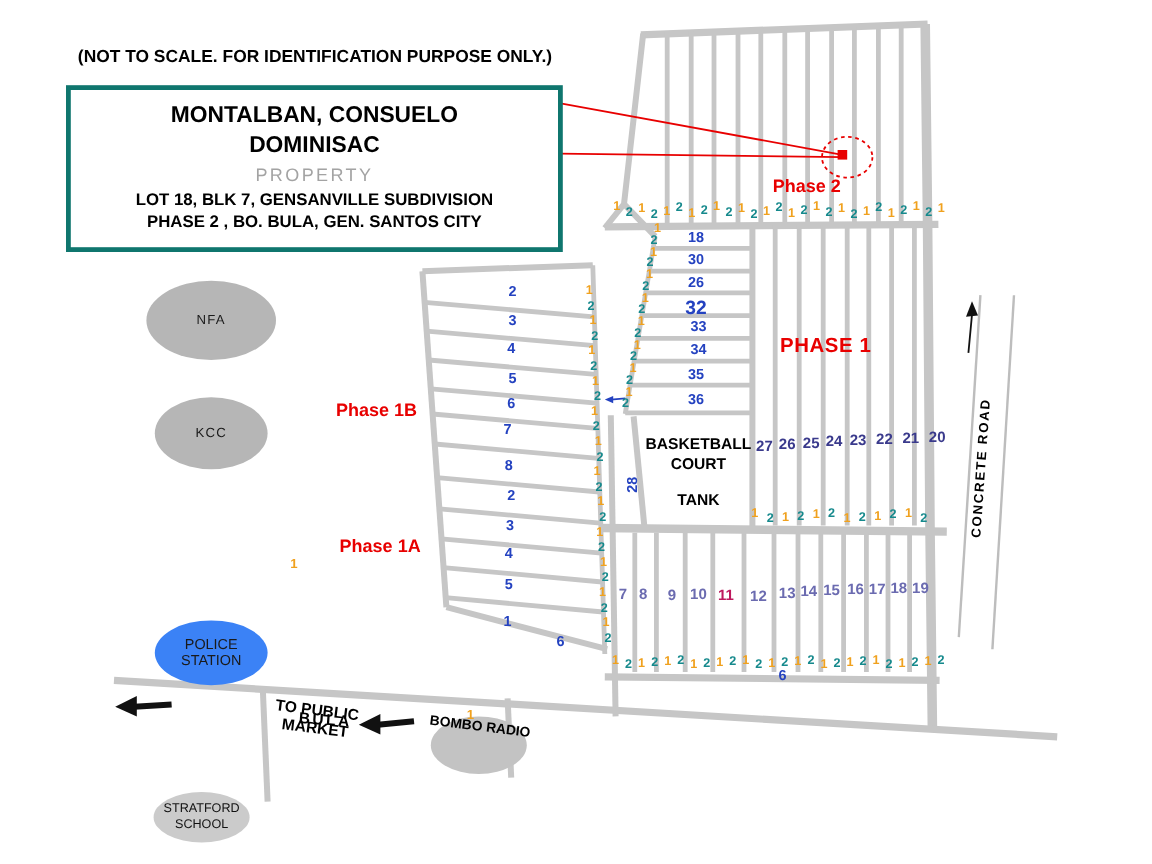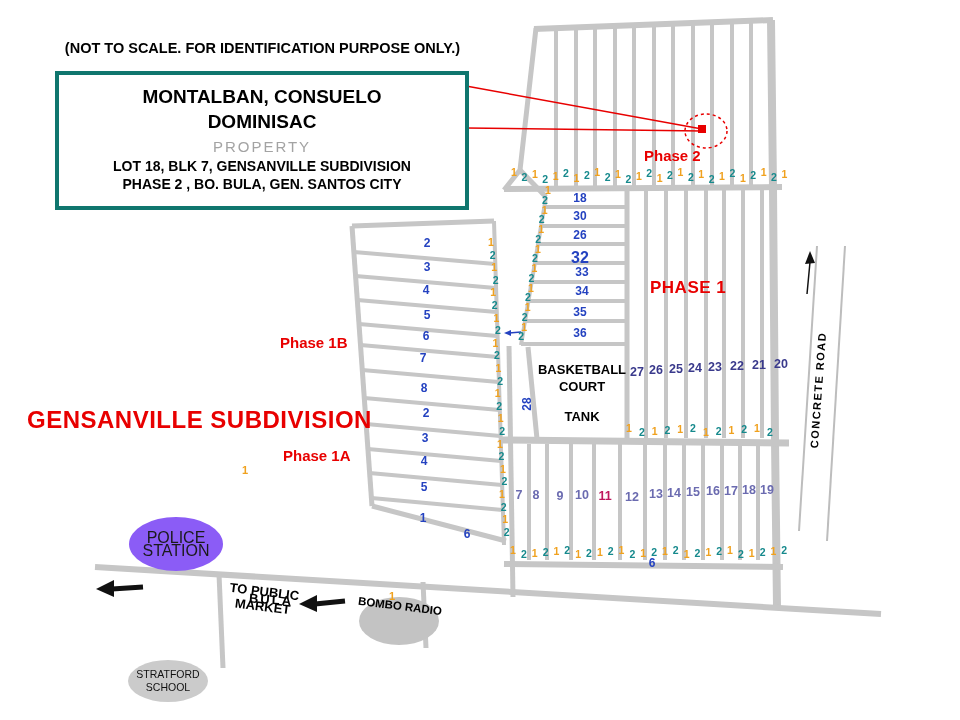--- a/index.html
+++ b/index.html
@@ -27,21 +27,21 @@
   .lbl-concrete{left:818px;top:390px;transform:translate(-50%,-50%) rotate(-86deg);
                 font-size:11px;font-weight:bold;letter-spacing:1.5px;}
   .lbl-market{left:196px;top:584px;width:135px;text-align:center;font-size:13px;font-weight:bold;
               line-height:15px;transform:rotate(7deg);}
   .lbl-bula{left:249px;top:592px;font-size:13px;font-weight:bold;letter-spacing:2px;transform:rotate(4deg);}
   .lbl-bombo{left:351px;top:600px;width:98px;text-align:center;font-size:11.5px;font-weight:bold;transform:rotate(7deg);}
   .ell{position:absolute;border-radius:50%;display:flex;flex-direction:column;align-items:center;
        justify-content:center;color:#1a1a1a;text-align:center;}
   .ell-nfa{left:122px;top:234px;width:108px;height:66px;background:#b6b6b6;font-size:11px;letter-spacing:1px;}
   .ell-kcc{left:129px;top:331px;width:94px;height:60px;background:#b6b6b6;font-size:11px;letter-spacing:1px;}
-  .ell-police{left:129px;top:517px;width:94px;height:54px;background:#8b5cf6;font-size:16px;line-height:13px;}
+  .ell-police{left:129px;top:517px;width:94px;height:54px;background:#3b82f6;font-size:12px;line-height:13px;}
   .ell-bombo{left:359px;top:597px;width:80px;height:48px;background:#c3c3c3;}
   .ell-strat{left:128px;top:660px;width:80px;height:42px;background:#cbcbcb;font-size:10.5px;line-height:13px;}
   .lbl-strat{left:118px;top:668px;width:100px;text-align:center;font-size:10.5px;line-height:13px;color:#111;}
   .num{position:absolute;transform:translate(-50%,-50%);font-weight:bold;}
   .rot90{transform:translate(-50%,-50%) rotate(-90deg);}
 </style>
 </head>
 <body>
 
 <div id="stage">
@@ -154,34 +154,39 @@
     <div class="ib1">DOMINISAC</div>
     <div class="ib2">PROPERTY</div>
     <div class="ib3">LOT 18, BLK 7, GENSANVILLE SUBDIVISION</div>
     <div class="ib3">PHASE 2 , BO. BULA,  GEN. SANTOS CITY</div>
   </div>
 
   <div class="t red lbl-phase2">Phase 2</div>
   <div class="t red lbl-phase1">PHASE 1</div>
   <div class="t red lbl-phase1b">Phase 1B</div>
   <div class="t red lbl-phase1a">Phase 1A</div>
-  <div class="t red lbl-gensan">GENSANVILLE SUBDIVISION</div>
 
   <div class="t lbl-bball">
     <div>BASKETBALL</div>
     <div>COURT</div>
   </div>
   <div class="t lbl-tank">TANK</div>
   <div class="t lbl-concrete">CONCRETE ROAD</div>
   <div class="t lbl-market">
     <div>TO PUBLIC</div>
     <div>MARKET</div>
   </div>
   <div class="t lbl-bula">BULA</div>
 
+  <div class="ell ell-nfa">
+    <div>NFA</div>
+  </div>
+  <div class="ell ell-kcc">
+    <div>KCC</div>
+  </div>
   <div class="ell ell-police">
     <div>POLICE</div>
     <div>STATION</div>
   </div>
   <div class="ell ell-bombo"></div>
   <div class="t lbl-bombo">BOMBO RADIO</div>
   <div class="ell ell-strat"></div>
   <div class="t lbl-strat">
     <div>STRATFORD</div>
     <div>SCHOOL</div>

